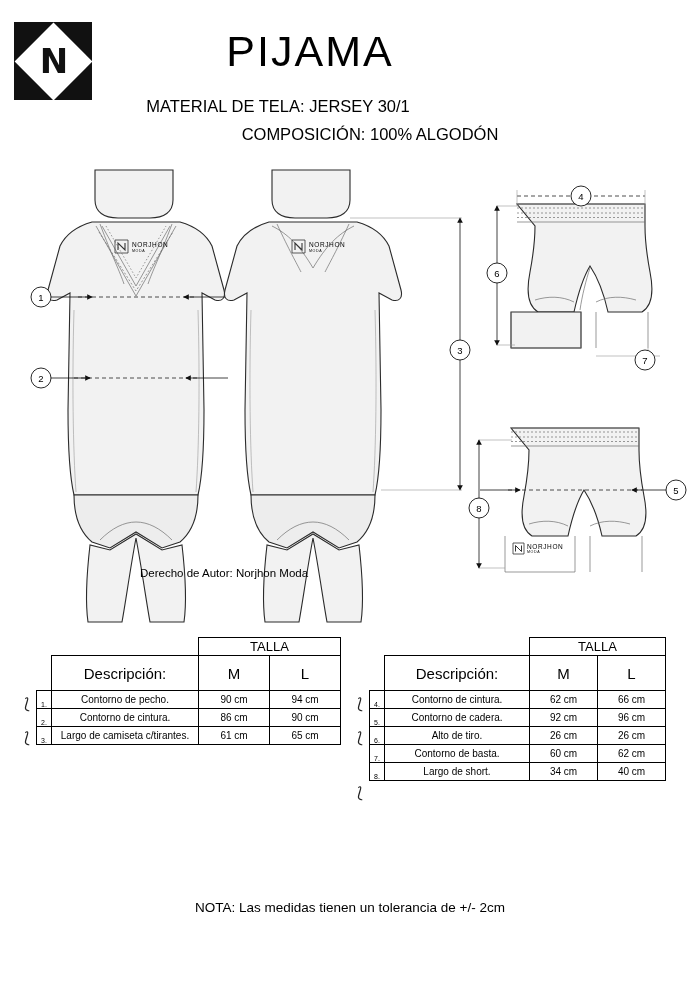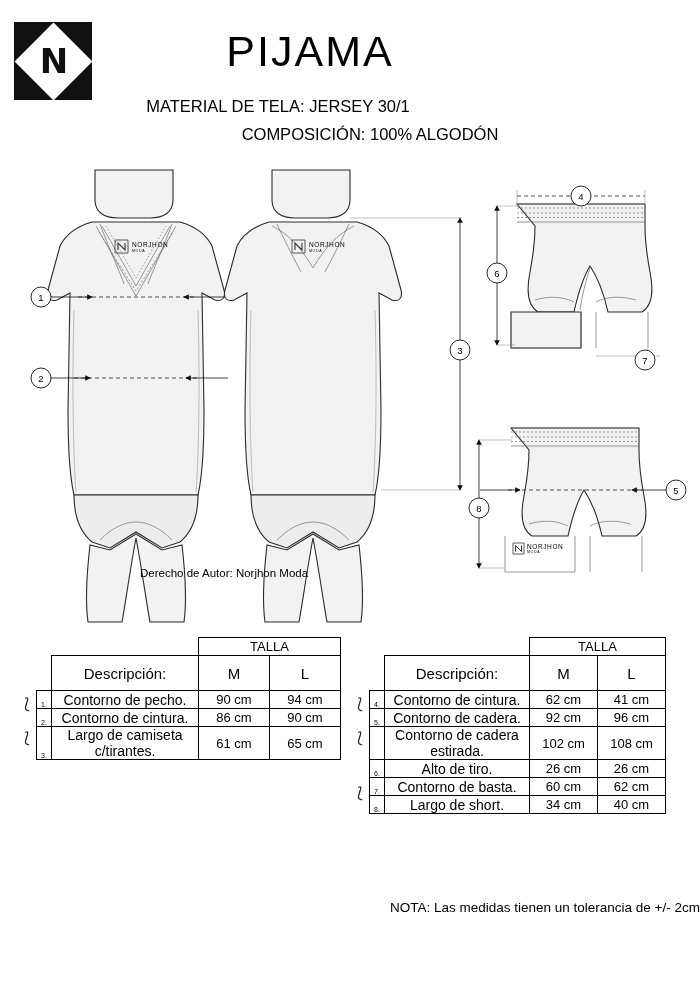--- a/index.html
+++ b/index.html
@@ -133,39 +133,39 @@
   td.rowlabel {
     width: 15px;
     font-size: 7px;
     text-align: left;
     padding-left: 2px;
     vertical-align: bottom;
   }
   td.rowdesc {
     text-align: left;
     padding-left: 4px;
-    font-size: 14px;
-  }
-  td.val { font-size: 13px; }
+    font-size: 10px;
+  }
+  td.val { font-size: 10px; }
 
   
   .brace {
     position: absolute;
     font-size: 15px;
     font-family: "DejaVu Sans", sans-serif;
     color: #222;
     line-height: 1;
   }
 
   .note {
     position: absolute;
     left: 0;
     top: 900px;
     width: 700px;
-    text-align: right;
+    text-align: center;
     font-size: 13.5px;
   }
 </style>
 </head>
 <body>
 
 <div class="logo-badge">
   <div class="diamond"></div>
   <div class="mark">N</div>
 </div>
@@ -408,33 +408,27 @@
     <tr>
       <td class="noborder"></td>
       <td class="desc-head" style="height:34px">Descripción:</td>
       <td class="size-head">M</td>
       <td class="size-head">L</td>
     </tr>
     <tr>
       <td class="rowlabel">4.</td>
       <td class="rowdesc">Contorno de cintura.</td>
       <td class="val">62 cm</td>
-      <td class="val">41 cm</td>
+      <td class="val">66 cm</td>
     </tr>
     <tr>
       <td class="rowlabel">5.</td>
       <td class="rowdesc">Contorno de cadera.</td>
       <td class="val">92 cm</td>
       <td class="val">96 cm</td>
-    </tr>
-    <tr>
-      <td class="rowlabel"></td>
-      <td class="rowdesc">Contorno de cadera estirada.</td>
-      <td class="val">102 cm</td>
-      <td class="val">108 cm</td>
     </tr>
     <tr>
       <td class="rowlabel">6.</td>
       <td class="rowdesc">Alto de tiro.</td>
       <td class="val">26 cm</td>
       <td class="val">26 cm</td>
     </tr>
     <tr>
       <td class="rowlabel">7.</td>
       <td class="rowdesc">Contorno de basta.</td>

